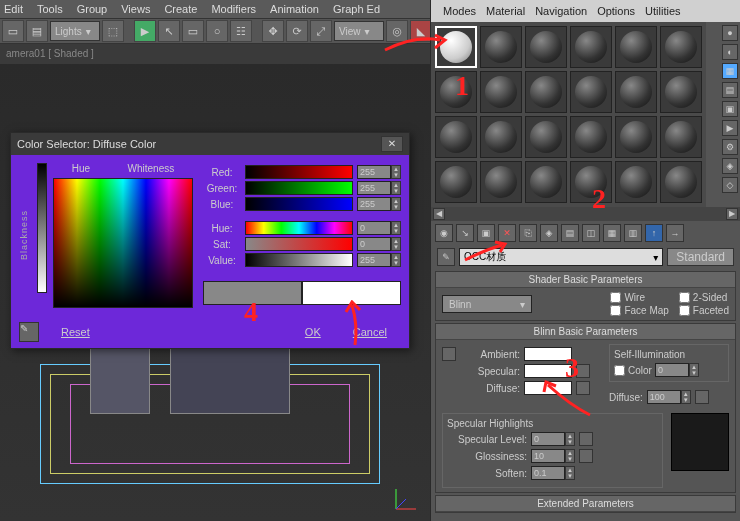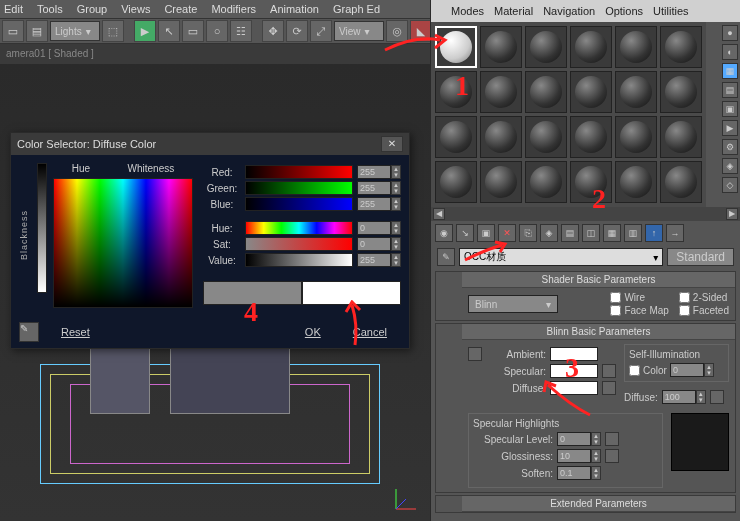--- a/index.html
+++ b/index.html
@@ -16,21 +16,21 @@
   .tb-sel::after { content: "▾"; margin-left: 4px; }
   
   
   .viewport { position: absolute; top: 44px; left: 0; width: 430px; height: 477px; background: #3a3a3a; }
   .vp-label { color: #888; font-size: 10px; padding: 4px 6px; }
   .vp-content { position: absolute; top: 20px; left: 0; right: 0; bottom: 0; background: linear-gradient(#2a2a2a,#333); }
   .wire-box { position: absolute; border: 1px solid; }
   
   
   .rpanel { position: absolute; top: 0; right: 0; width: 310px; height: 521px; background: #555; border-left: 1px solid #2a2a2a; }
-  .rmenu { background: #d0d0d0; height: 22px; display: flex; align-items: center; padding: 0 20px; gap: 10px; }
+  .rmenu { background: #d0d0d0; height: 22px; display: flex; align-items: center; padding: 0 12px; gap: 10px; }
   .rmenu span { color: #222; font-size: 11px; }
   
   
   .slots { background: #4a4a4a; padding: 4px; display: grid; grid-template-columns: repeat(6, 42px); grid-template-rows: repeat(4, 42px); gap: 3px; }
   .slot { width: 42px; height: 42px; background: #3a3a3a; border: 1px solid #222; position: relative; display: flex; align-items: center; justify-content: center; }
   .slot.active { border: 2px solid #fff; }
   .sphere { width: 32px; height: 32px; border-radius: 50%; background: radial-gradient(circle at 35% 30%, #888, #333 60%, #111); }
   .sphere.white { background: radial-gradient(circle at 35% 30%, #fff, #ccc 60%, #777); }
   
   
@@ -44,21 +44,21 @@
   
   .toolrow { height: 24px; background: #555; display: flex; align-items: center; gap: 3px; padding: 0 4px; }
   .tr-btn { width: 18px; height: 18px; background: #666; border: 1px solid #333; font-size: 9px; display:flex;align-items:center;justify-content:center; }
   
   
   .namerow { height: 24px; background: #555; display: flex; align-items: center; gap: 4px; padding: 0 6px; }
   .name-input { flex: 1; height: 18px; background: #ddd; border: 1px solid #222; padding: 0 4px; color: #000; display:flex;align-items:center; }
   .type-btn { height: 18px; background: #888; border: 1px solid #333; padding: 0 8px; font-size: 12px; display:flex;align-items:center; }
   
   
-  .rollout { background: #555; border: 1px solid #3a3a3a; margin: 2px 4px; padding-left: 26px; }
+  .rollout { background: #555; border: 1px solid #3a3a3a; margin: 2px 4px; }
   .rollout-hdr { background: #666; height: 16px; text-align: center; font-size: 10px; color: #ddd; line-height: 16px; border-bottom: 1px solid #444; }
   .rollout-body { padding: 4px 6px; }
   .shader-row { display: flex; align-items: center; gap: 8px; }
   .shader-sel { background: #888; border: 1px solid #222; height: 18px; padding: 0 6px; min-width: 90px; display:flex;align-items:center; }
   .shader-sel::after { content: "▾"; margin-left: auto; }
   .chk { display: flex; align-items: center; gap: 3px; font-size: 10px; }
   .chk input { width: 11px; height: 11px; }
   
   .param-row { display: flex; align-items: center; gap: 4px; margin: 3px 0; }
   .param-lbl { width: 60px; text-align: right; font-size: 10px; }
@@ -69,21 +69,21 @@
   .spin-val { width: 34px; height: 14px; background: #888; border: 1px solid #222; font-size: 9px; padding: 0 2px; display:flex;align-items:center; }
   .spin-arr { width: 10px; height: 14px; background: #666; border: 1px solid #333; font-size: 7px; display:flex;flex-direction:column; }
   .spin-arr span { height: 7px; line-height: 6px; text-align: center; }
   
   .fieldset { border: 1px solid #666; padding: 4px; font-size: 10px; }
   .fieldset-lbl { font-size: 10px; color: #ccc; margin-bottom: 3px; }
   
   .big-swatch { width: 58px; height: 58px; background: #1a1a1a; border: 1px solid #000; }
   
   
-  .dialog { position: absolute; top: 132px; left: 10px; width: 400px; background: #0f172a; border: 1px solid #2a2a2a; box-shadow: 2px 2px 8px rgba(0,0,0,0.5); z-index: 100; }
+  .dialog { position: absolute; top: 132px; left: 10px; width: 400px; background: #6d28d9; border: 1px solid #2a2a2a; box-shadow: 2px 2px 8px rgba(0,0,0,0.5); z-index: 100; }
   .dlg-title { background: #3a3a3a; height: 22px; display: flex; align-items: center; justify-content: space-between; padding: 0 6px; font-size: 11px; color: #ddd; }
   .dlg-close { width: 22px; height: 16px; background: #555; border: 1px solid #333; text-align: center; font-size: 10px; line-height: 14px; }
   .dlg-body { padding: 8px; display: flex; gap: 10px; }
   .dlg-left { display: flex; gap: 6px; }
   .blackness { width: 12px; display: flex; flex-direction: column; justify-content: center; }
   .blackness-lbl { writing-mode: vertical-rl; transform: rotate(180deg); font-size: 9px; color: #aaa; letter-spacing: 1px; }
   .blackness-bar { width: 10px; height: 130px; background: linear-gradient(#000, #fff); border: 1px solid #222; }
   .hue-wht { display: flex; flex-direction: column; }
   .hue-lbls { display: flex; justify-content: space-around; font-size: 10px; color: #ccc; margin-bottom: 4px; }
   .hue-picker { width: 140px; height: 130px; border: 1px solid #222;

